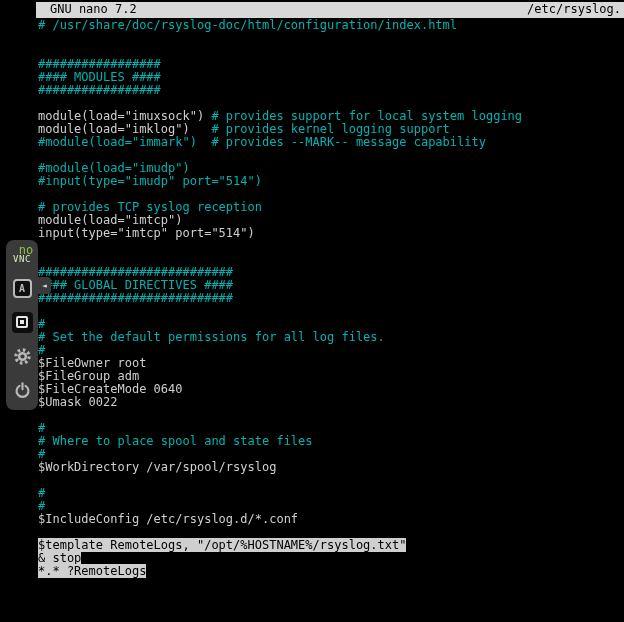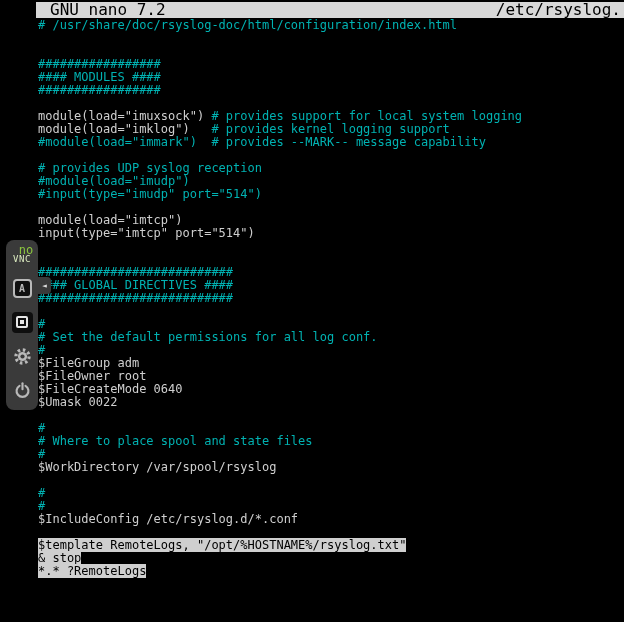--- a/index.html
+++ b/index.html
@@ -9,21 +9,21 @@
     background:var(--terminal_bg, #000);
     font-family:"DejaVu Sans Mono", monospace;
   }
 
   
   .terminal { position:absolute; left:36px; top:0; right:0; bottom:0; }
   .nano-header {
     margin-top:2px; height:15px;
     background:var(--header_bg, #d8d8d8);
     color:var(--header_fg, #000);
-    font-size:16px; line-height:15px;
+    font-size:12px; line-height:15px;
     display:flex; justify-content:space-between;
     padding:0 3px 16px 14px; white-space:pre;
   }
   .buffer {
     font-family:"DejaVu Sans Mono", monospace;
     font-size:12px; line-height:13px;
     color:var(--fg, #cfcfcf);
     padding-left:2px; margin-top:1px;
   }
   .line { height:13px; white-space:pre; }
@@ -92,37 +92,37 @@
       <div class="line"></div>
       <div class="line"></div>
       <div class="line"><span class="seg-comment">#################</span></div>
       <div class="line"><span class="seg-comment">#### MODULES ####</span></div>
       <div class="line"><span class="seg-comment">#################</span></div>
       <div class="line"></div>
       <div class="line"><span class="seg-code">module(load="imuxsock") </span><span class="seg-comment"># provides support for local system logging</span></div>
       <div class="line"><span class="seg-code">module(load="imklog")   </span><span class="seg-comment"># provides kernel logging support</span></div>
       <div class="line"><span class="seg-comment">#module(load="immark")  # provides --MARK-- message capability</span></div>
       <div class="line"></div>
-      <div class="line"><span class="seg-comment"># provides UDP syslog reception</span></div>
       <div class="line"><span class="seg-comment">#module(load="imudp")</span></div>
       <div class="line"><span class="seg-comment">#input(type="imudp" port="514")</span></div>
       <div class="line"></div>
+      <div class="line"><span class="seg-comment"># provides TCP syslog reception</span></div>
       <div class="line"><span class="seg-code">module(load="imtcp")</span></div>
       <div class="line"><span class="seg-code">input(type="imtcp" port="514")</span></div>
       <div class="line"></div>
       <div class="line"></div>
       <div class="line"><span class="seg-comment">###########################</span></div>
       <div class="line"><span class="seg-comment">#### GLOBAL DIRECTIVES ####</span></div>
       <div class="line"><span class="seg-comment">###########################</span></div>
       <div class="line"></div>
       <div class="line"><span class="seg-comment">#</span></div>
-      <div class="line"><span class="seg-comment"># Set the default permissions for all log conf.</span></div>
+      <div class="line"><span class="seg-comment"># Set the default permissions for all log files.</span></div>
       <div class="line"><span class="seg-comment">#</span></div>
+      <div class="line"><span class="seg-code">$FileOwner root</span></div>
       <div class="line"><span class="seg-code">$FileGroup adm</span></div>
-      <div class="line"><span class="seg-code">$FileOwner root</span></div>
       <div class="line"><span class="seg-code">$FileCreateMode 0640</span></div>
       <div class="line"><span class="seg-code">$Umask 0022</span></div>
       <div class="line"></div>
       <div class="line"><span class="seg-comment">#</span></div>
       <div class="line"><span class="seg-comment"># Where to place spool and state files</span></div>
       <div class="line"><span class="seg-comment">#</span></div>
       <div class="line"><span class="seg-code">$WorkDirectory /var/spool/rsyslog</span></div>
       <div class="line"></div>
       <div class="line"><span class="seg-comment">#</span></div>
       <div class="line"><span class="seg-comment">#</span></div>

